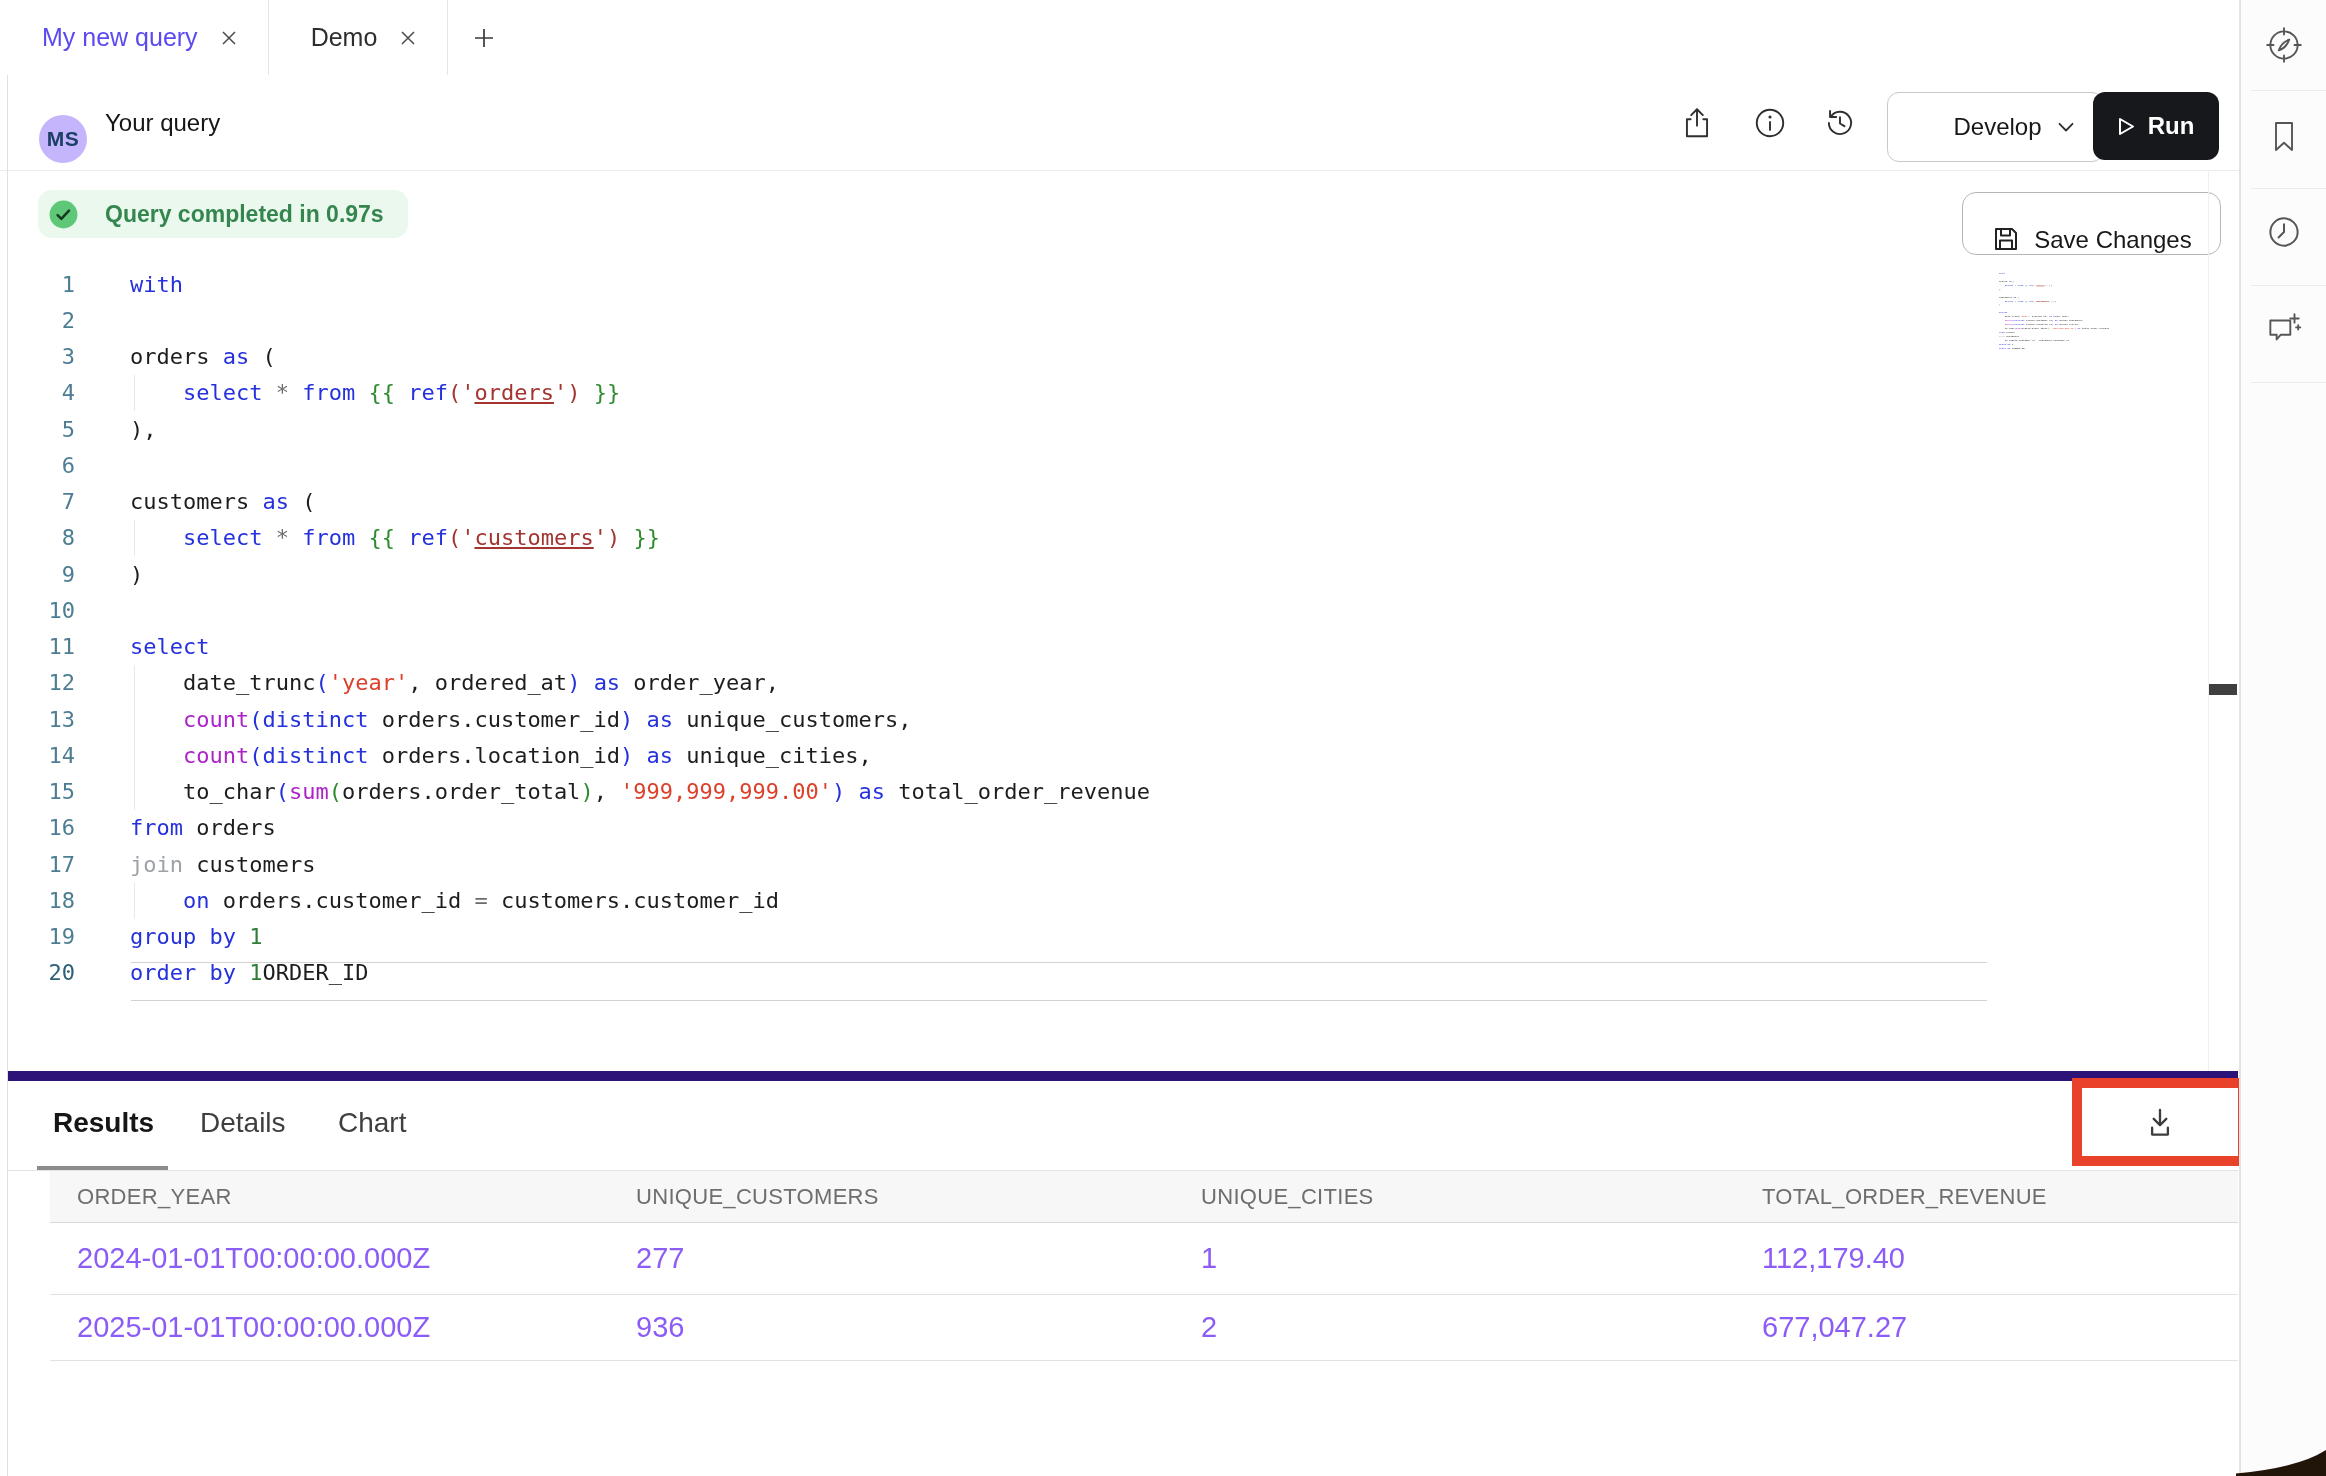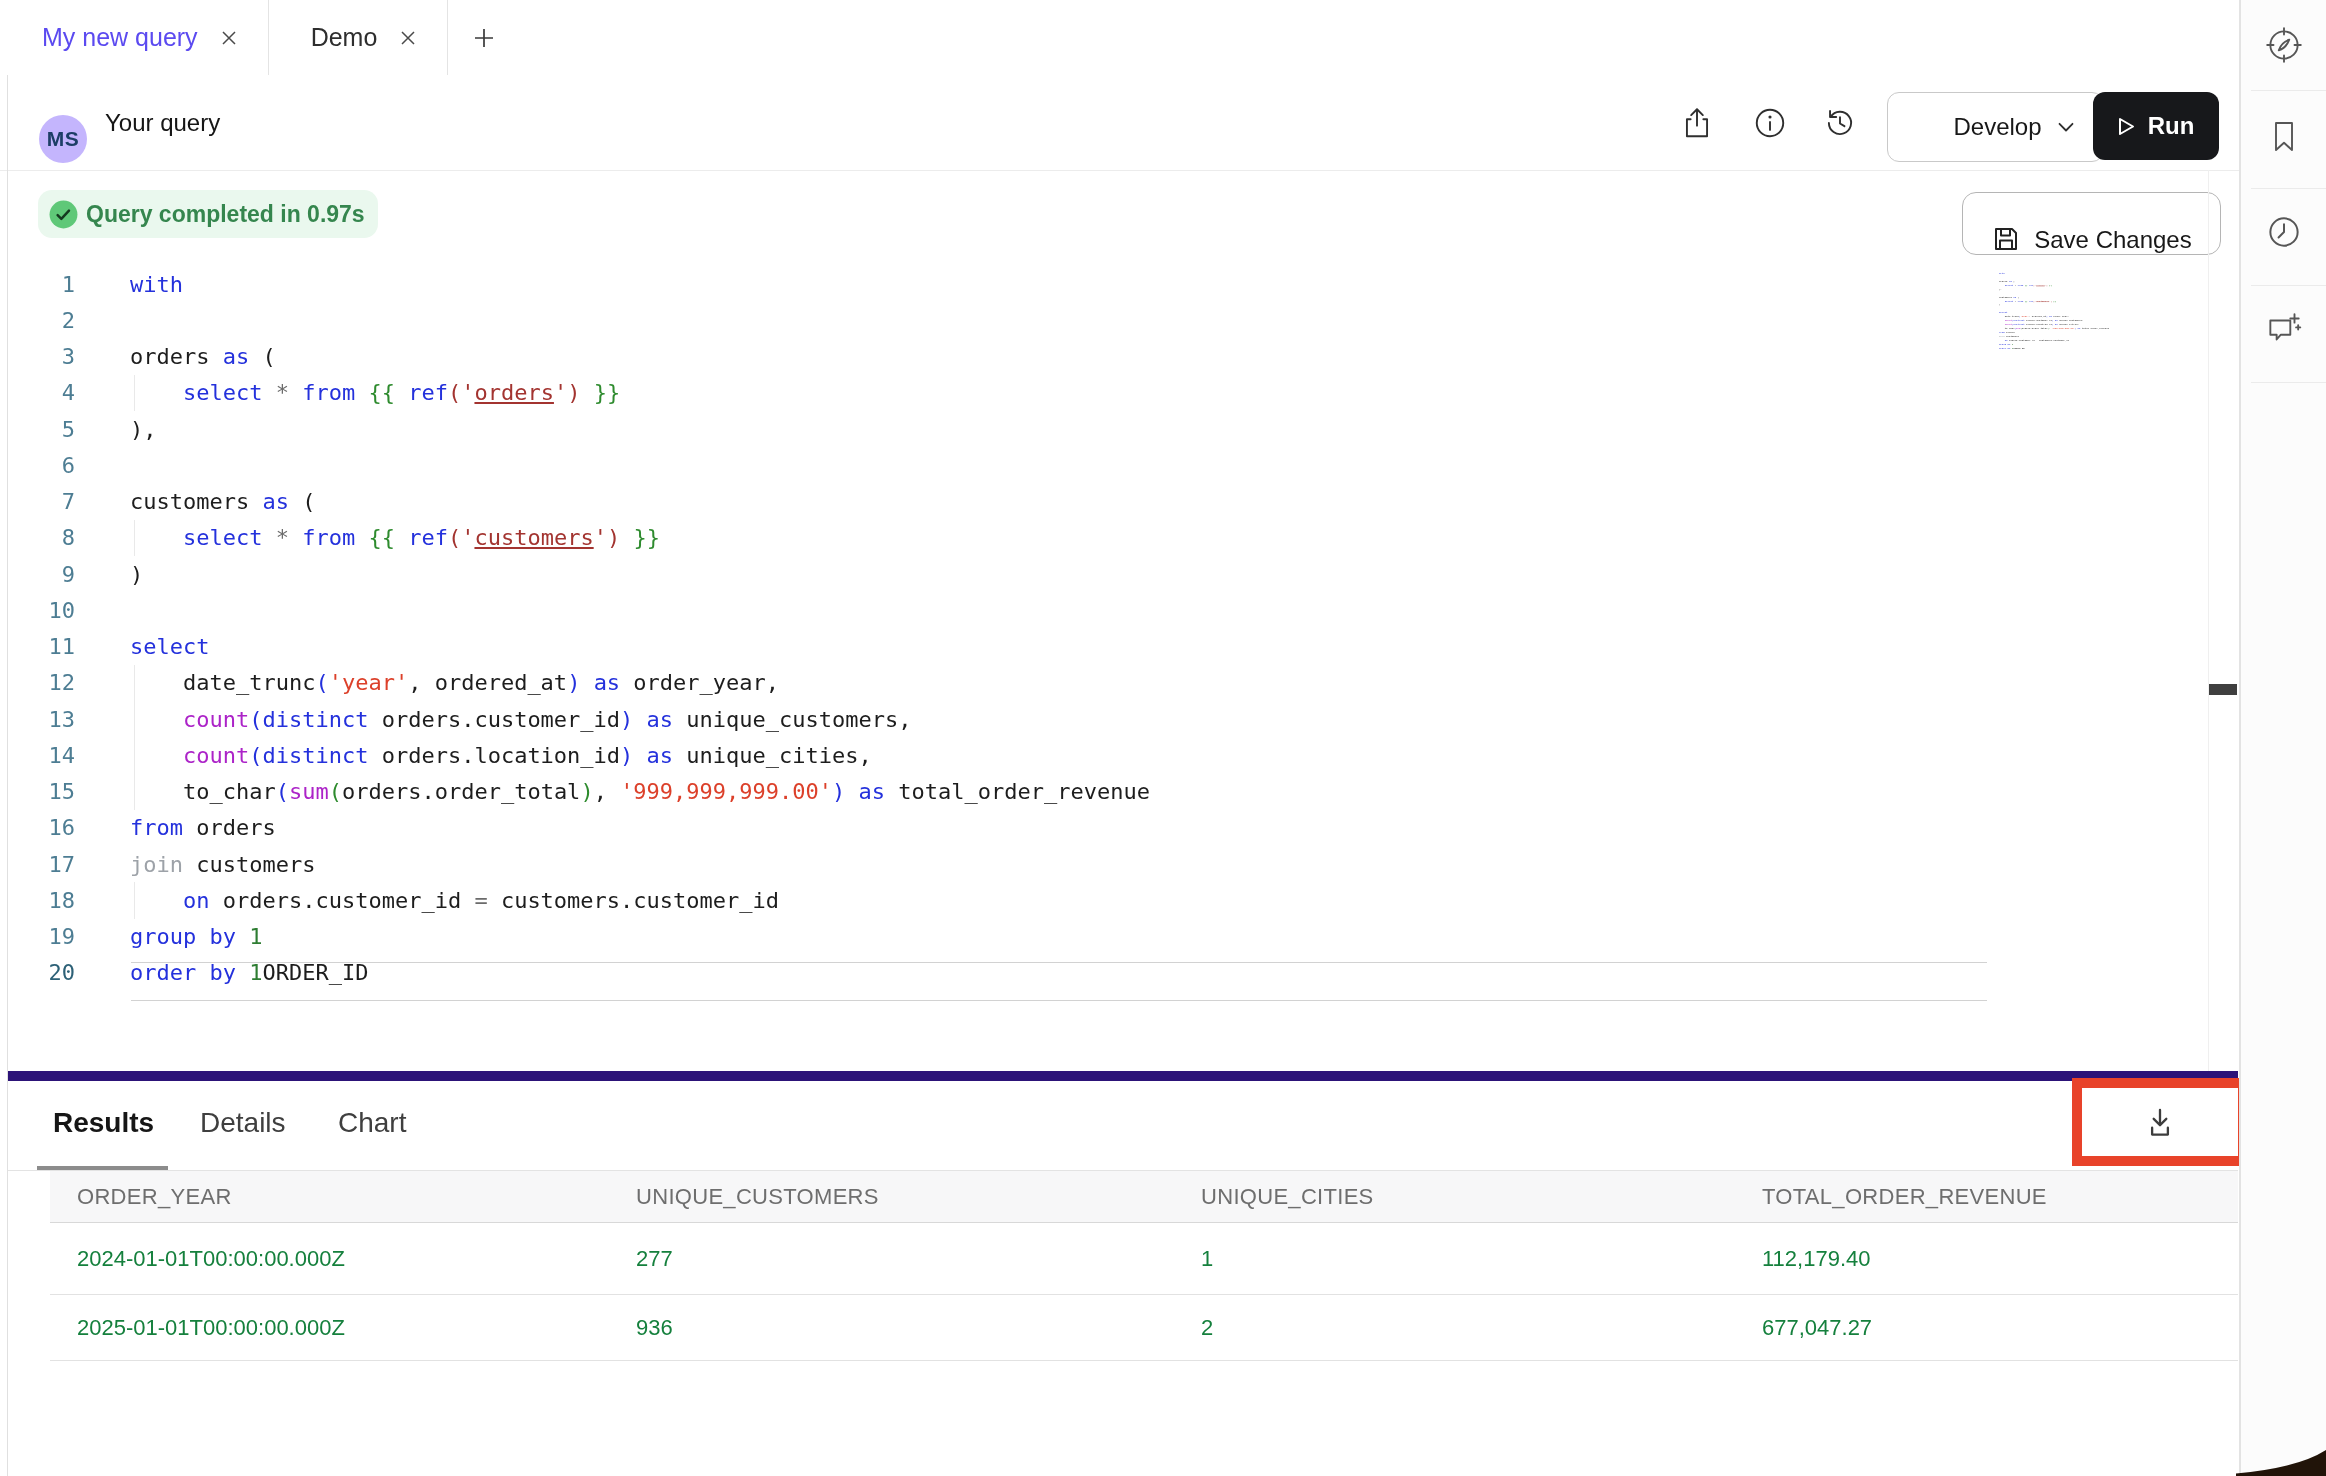--- a/index.html
+++ b/index.html
@@ -27,21 +27,21 @@
   .hicon{position:absolute;top:29px;width:38px;height:38px;display:flex;align-items:center;justify-content:center;cursor:pointer;}
   .btn-develop{position:absolute;left:1887px;top:17px;width:179px;height:68px;border:1.5px solid #c9c9c9;
           border-radius:12px;background:#fff;display:flex;align-items:center;justify-content:center;
           gap:16px;font-size:24px;color:#181818;cursor:pointer;padding-left:36px;}
   .btn-run{position:absolute;left:2093px;top:17px;width:126px;height:68px;border-radius:12px;
           background:#17181b;color:#fff;display:flex;align-items:center;justify-content:center;
           gap:13px;font-size:24px;font-weight:600;cursor:pointer;}
 
   
   .badge{position:absolute;left:38px;top:190px;height:48px;border-radius:14px;background:#eaf8ee;
-         display:flex;align-items:center;gap:7px;padding:0 13px 0 10px;}
+         display:flex;align-items:center;gap:26px;padding:0 24px 0 10px;}
   .badge .btext{color:#35864e;font-size:23px;font-weight:600;}
   .btn-save{position:absolute;left:1962px;top:192px;width:257px;height:61px;border:1.5px solid #b5b5b5;
          border-radius:14px;background:#fff;display:flex;align-items:flex-end;justify-content:center;
          gap:13px;font-size:24px;color:#181818;cursor:pointer;}
 
   
   .editor{position:absolute;left:0;top:266px;width:2205px;}
   .code-line{position:relative;height:36.26px;display:flex;align-items:center;
              font-family:"DejaVu Sans Mono",monospace;font-size:22px;}
   .ln{flex:0 0 75px;width:75px;text-align:right;color:#4d7d93;font-size:22px;}
@@ -75,21 +75,21 @@
   .rtabs-border{position:absolute;left:7px;top:1170px;width:2231px;height:1px;background:#e3e3e3;}
 
   .dl-annot{position:absolute;left:2072px;top:1078px;width:176px;height:88px;background:#fff;
             border:10px solid #e8432a;box-sizing:border-box;display:flex;align-items:center;justify-content:center;}
 
   .rtable{position:absolute;left:7px;top:1171px;width:2231px;}
   .t-row{position:relative;border-bottom:1px solid #e2e2e2;margin-left:43px;}
   .t-row.head{height:51px;background:#f7f7f8;border-bottom:1px solid #d8d8d8;}
   .t-row.r0{height:71px;background:#fff;}
   .t-row.r1{height:65px;background:#fff;border-bottom:1px solid #e2e2e2;}
-  .t-cell{position:absolute;top:0;height:100%;display:flex;align-items:center;font-size:22px;color:#15803d;white-space:nowrap;}
+  .t-cell{position:absolute;top:0;height:100%;display:flex;align-items:center;font-size:29px;color:#8b5cf6;white-space:nowrap;}
   .t-row.head .t-cell{font-size:22px;color:#6e6e6e;letter-spacing:.3px;}
   .t-cell.c0{left:27px}.t-cell.c1{left:586px}.t-cell.c2{left:1151px}.t-cell.c3{left:1712px}
 
   
   .sidebar{position:absolute;left:2240px;top:0;width:86px;height:1476px;background:#fcfcfc;border-left:1px solid #e3e3e3;}
   .s-item{position:absolute;left:0;width:86px;display:flex;align-items:center;justify-content:center;cursor:pointer;}
   .s-div{position:absolute;left:10px;width:76px;height:1px;background:#ebebeb;}
 
   .main-right-border{position:absolute;left:2239px;top:0;width:1px;height:1476px;background:#e3e3e3;}
   .main-left-border{position:absolute;left:7px;top:75px;width:1px;height:1401px;background:#e0e0e0;}

